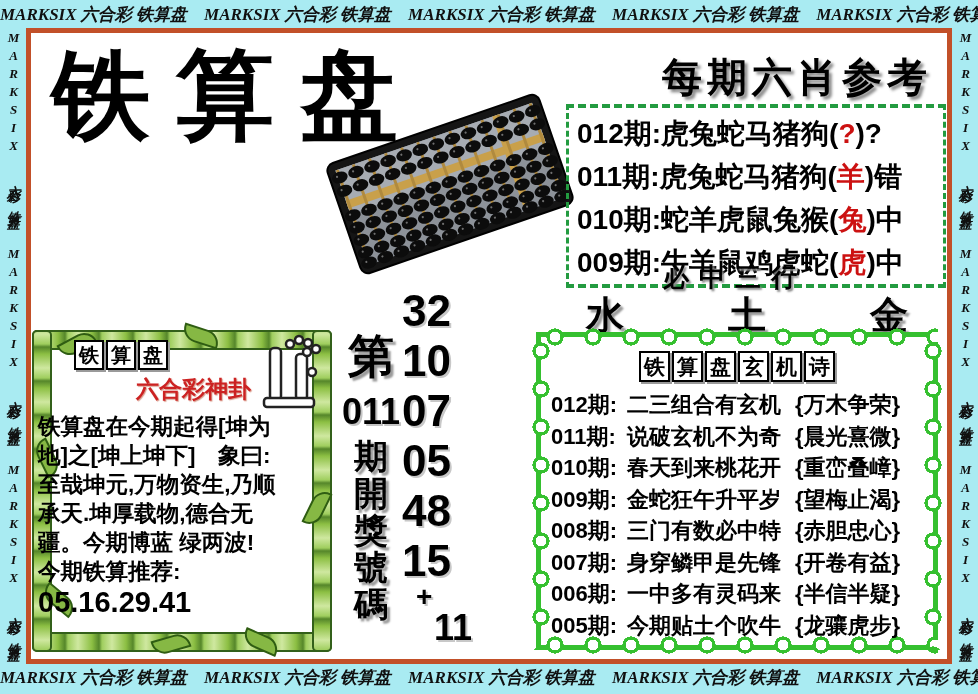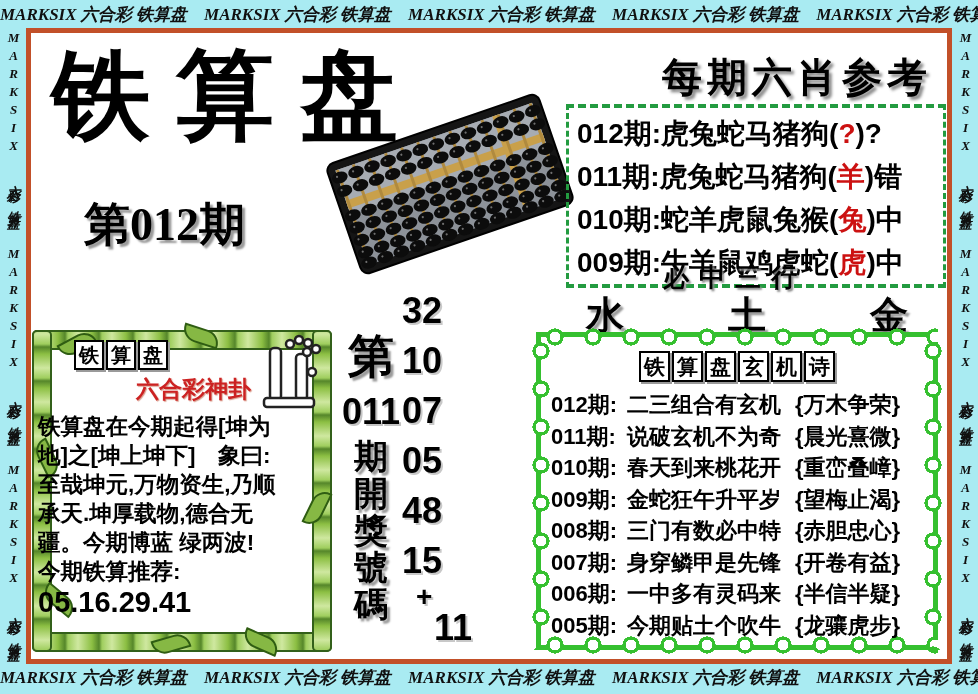--- a/index.html
+++ b/index.html
@@ -49,21 +49,21 @@
     font-size:38px;font-weight:bold;text-shadow:3px 3px 2px #9a9a9a;}
 
   
   .v-label{position:absolute;left:340px;top:328px;width:62px;text-align:center;}
   .v-di{font-size:46px;line-height:58px;font-weight:bold;
     font-family:"Liberation Serif","DejaVu Serif",serif;text-shadow:3px 3px 2px #9a9a9a;}
   .v-period{font-size:36px;line-height:52px;font-weight:bold;text-shadow:2px 2px 0 #c4c4c4;}
   .v-char{font-size:34px;line-height:37px;font-weight:bold;
     font-family:"Liberation Serif","DejaVu Serif",serif;text-shadow:3px 3px 2px #9a9a9a;}
   .numbers-col{position:absolute;left:402px;top:286px;width:60px;}
-  .numbers-col .num{font-size:36px;font-weight:bold;line-height:50px;text-shadow:2px 2px 0 #c8c8c8;}
+  .numbers-col .num{font-size:44px;font-weight:bold;line-height:50px;text-shadow:2px 2px 0 #c8c8c8;}
   .numbers-col .plus{font-size:28px;font-weight:bold;line-height:22px;padding-left:14px;text-shadow:2px 2px 0 #c8c8c8;}
   .numbers-col .bonus{font-size:36px;font-weight:bold;line-height:40px;text-shadow:2px 2px 0 #c8c8c8;margin-left:32px;}
 
   
   .stamp{position:absolute;left:536px;top:332px;width:402px;height:318px;box-sizing:border-box;
     border:5px solid #35c02f;background:#fff;}
   .stamp .notch{position:absolute;pointer-events:none;}
   .notch-t{left:-5px;right:-5px;top:-9px;height:18px;
     background-image:radial-gradient(circle 9px at 19px 9px,#fff 0 5.5px,#35c02f 5.5px 8.5px,rgba(255,255,255,0) 8.6px);
     background-size:38px 18px;background-repeat:repeat-x;}
@@ -121,21 +121,20 @@
   <div class="strip strip-left strip-v">
     <span>MARKSIX 六合彩 铁算盘  MARKSIX 六合彩 铁算盘  MARKSIX 六合彩 铁算盘</span>
   </div>
   <div class="strip strip-right strip-v">
     <span>MARKSIX 六合彩 铁算盘  MARKSIX 六合彩 铁算盘  MARKSIX 六合彩 铁算盘</span>
   </div>
 
   <div class="frame"></div>
 
   <div class="main-title">铁算盘</div>
-  <div class="issue">第012期</div>
 
   <svg class="abacus-photo" viewBox="0 0 262 226">
     <g transform="translate(128,112) rotate(-19)">
       <rect x="-112" y="-58" width="224" height="116" rx="8" fill="#151515"></rect>
       <rect x="-104" y="-50" width="208" height="100" fill="#8d9299"></rect>
       <rect x="-104" y="-50" width="208" height="46" fill="#a7acb3"></rect>
       <rect x="-104" y="-18" width="208" height="8" fill="#c9a04a"></rect>
       <rect x="62" y="-50" width="5" height="100" fill="#c9a04a"></rect>
       <g id="ab-rods">
           <rect x="-103.5" y="-50" width="3" height="100" fill="#b08a3e"></rect>

